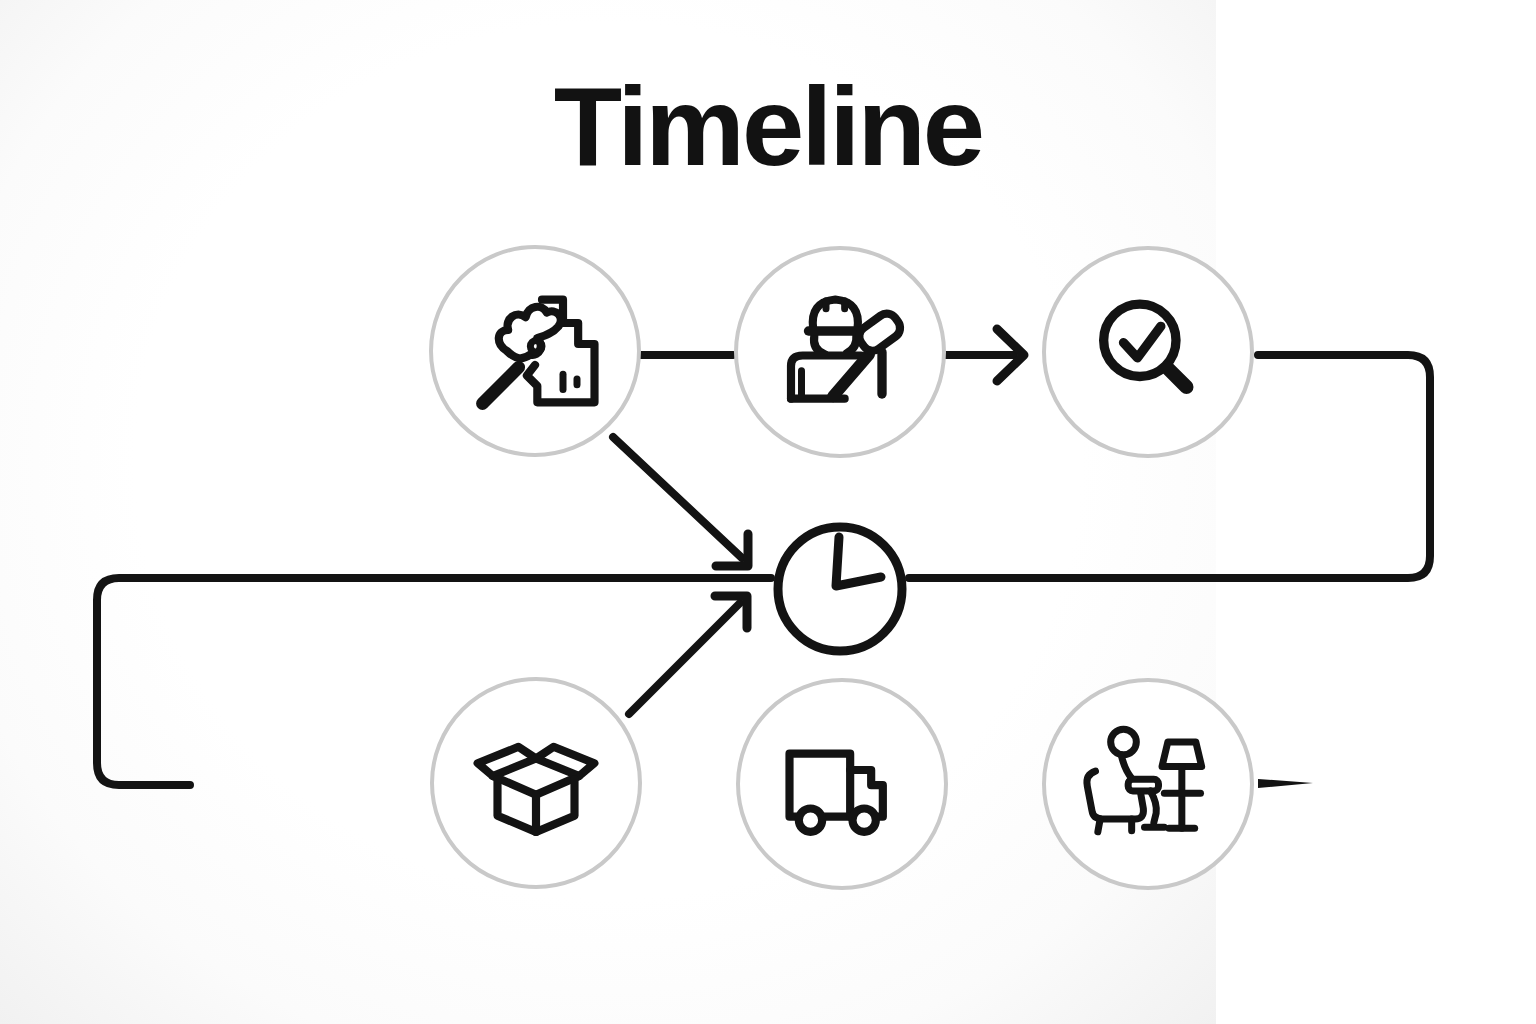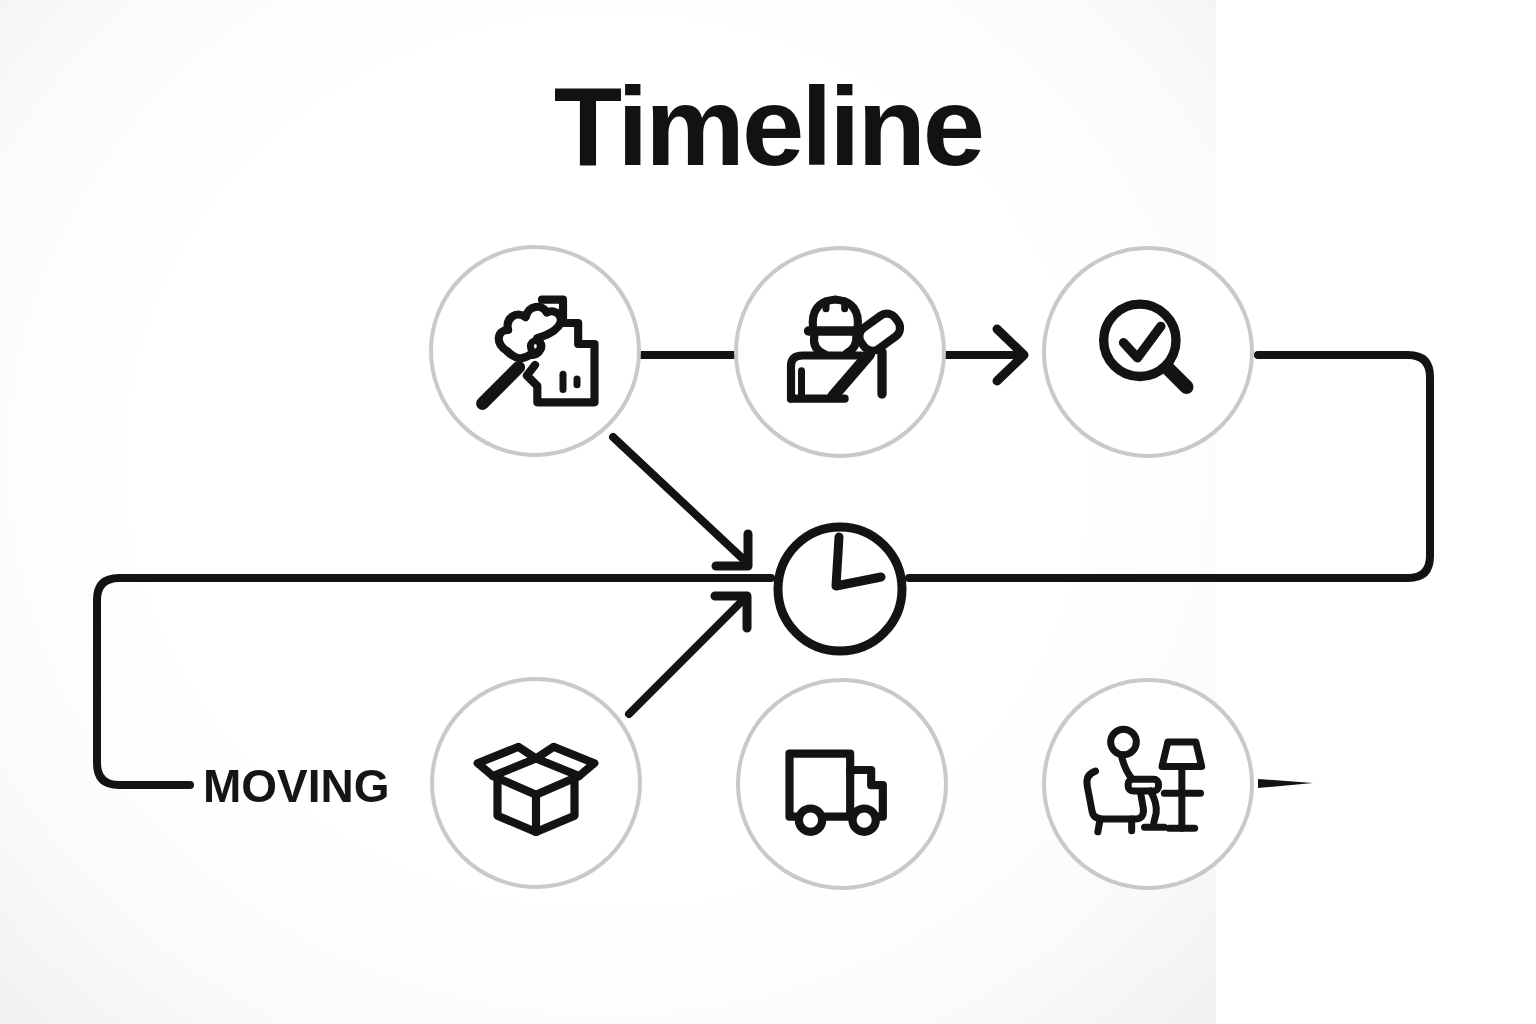--- a/index.html
+++ b/index.html
@@ -57,21 +57,20 @@
 
       <circle cx="840" cy="589" r="62" stroke-width="9"></circle>
       <path d="M 839 537 L 836 586 L 881 577" stroke-width="9"></path>
     </g>
 
     <polygon points="1258,779 1313,783 1258,788" fill="#131313"></polygon>
   </svg>
 
   <div class="title">Timeline</div>
 
-  <div class="row-label" id="label-moving">MOVING</div>
 
   <div class="node" style="left:429px;top:245px;">
     <svg viewBox="0 0 120 120">
       <g class="icon-stroke" stroke-width="7">
         <path d="M 66 16 H 84 V 36 H 97 V 54 H 111 V 104 H 62 V 90 L 53 81 L 60 72"></path>
         <path d="M 84 80 V 93" stroke-width="6"></path>
         <path d="M 96 84 V 89" stroke-width="6"></path>
         <path d="M 15 105 L 46 74" stroke-width="11"></path>
         <path d="M 36 60 C 26 54 27 42 37 42 C 34 32 44 25 52 31 C 54 21 66 19 70 27 C 78 23 86 31 80 39 C 75 45 68 47 62 49 C 68 55 64 65 56 63 C 48 69 42 66 36 60 Z" fill="#ffffff"></path>
         <circle cx="61" cy="56" r="5" stroke-width="6"></circle>

